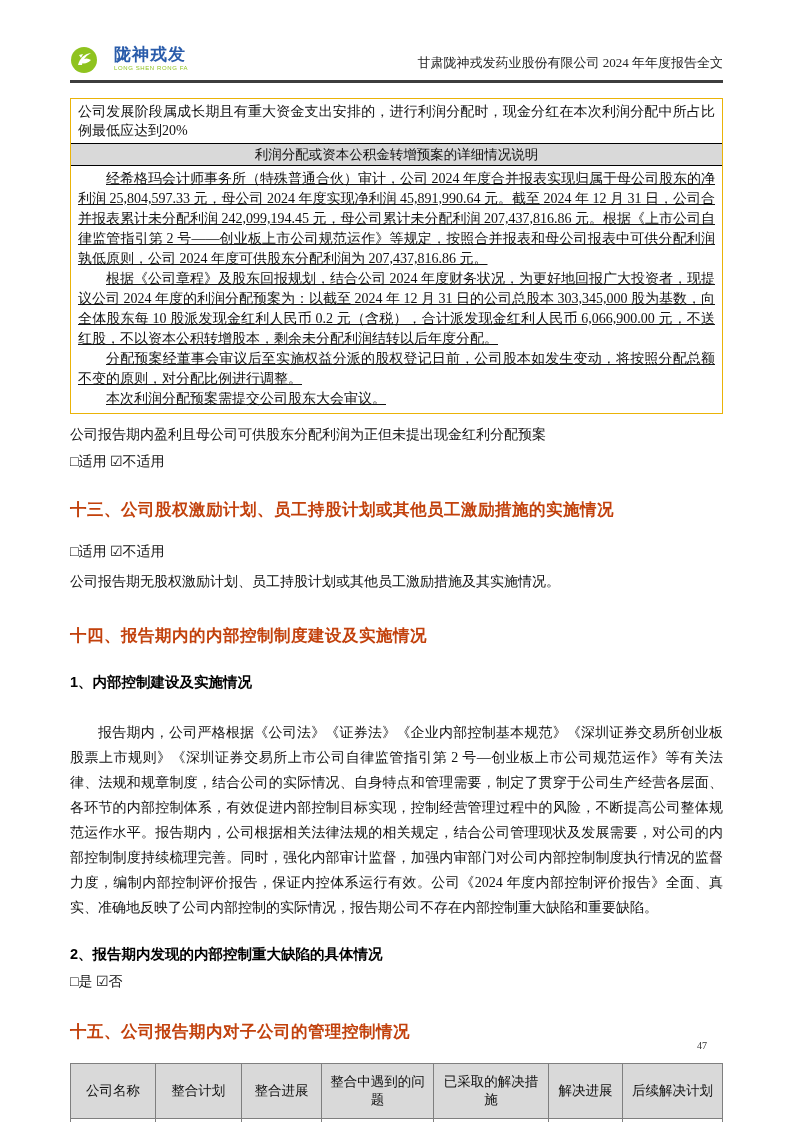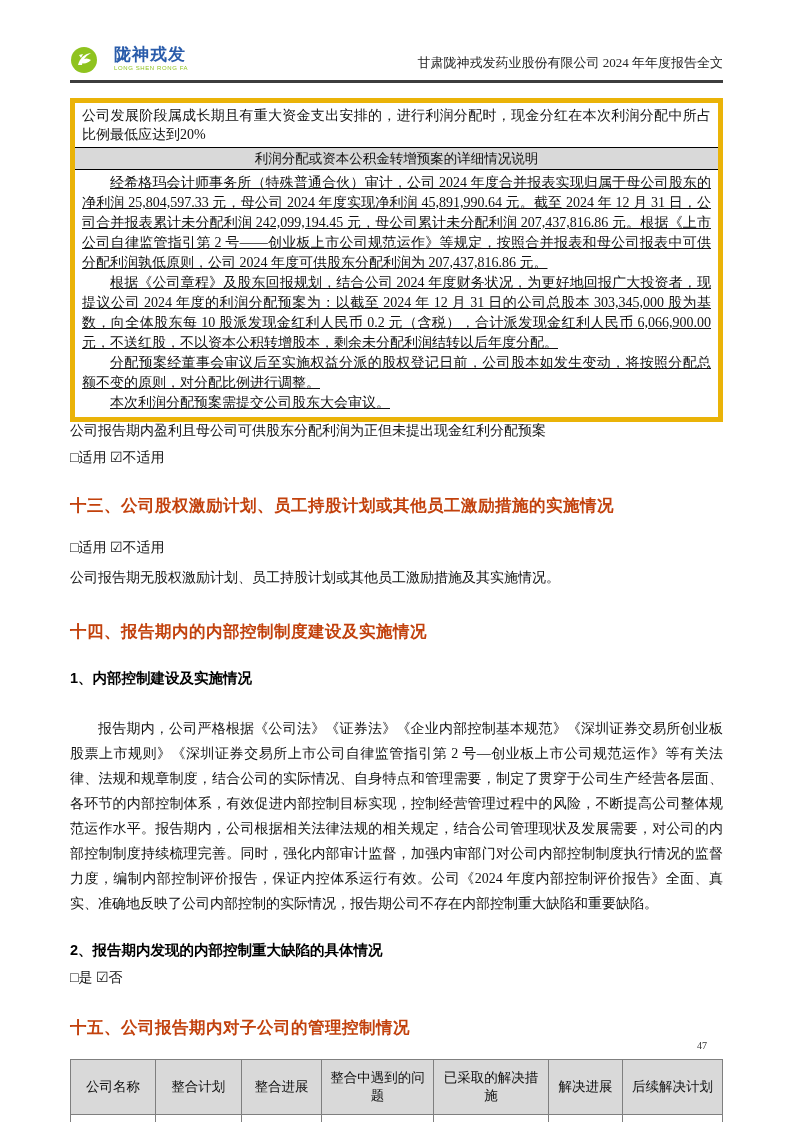--- a/index.html
+++ b/index.html
@@ -18,28 +18,28 @@
   
   .hdr { display:flex; justify-content:space-between; align-items:flex-end; padding-top:46px; padding-bottom:6px; }
   .logo { display:flex; align-items:flex-start; gap:16px; }
   .logo-icon svg { display:block; }
   .logo-cn { font-family:"Liberation Sans","DejaVu Sans",sans-serif; font-weight:bold; font-size:17px; color:#2a5caa; letter-spacing:1px; line-height:17px; }
   .logo-en { font-family:"Liberation Sans","DejaVu Sans",sans-serif; font-size:6px; color:#8fc31f; letter-spacing:0.6px; margin-top:2px; }
   .hdr-title { font-size:13px; color:#262626; padding-bottom:2px; }
   .hdr-rule { height:3px; background:#3d3d3d; }
 
   
-  .divbox { margin-top:15px; border:5px solid #eab308; font-size:14px; }
+  .divbox { margin-top:15px; border:1px solid #eab308; font-size:14px; }
   .divbox-row { padding:3px 7px; line-height:19px; text-align:justify; }
   .divbox-grayhead { background:#d9d9d9; border-top:1px solid #000; border-bottom:1px solid #000;
        text-align:center; font-size:13.5px; padding:2px 4px; line-height:17px; }
   .divbox-paras { padding:3px 7px 4px 7px; }
   .divbox-paras p { text-indent:2em; text-align:justify; line-height:20px;text-decoration:underline; }
 
-  .note-line { font-size:14px; }
+  .note-line { margin-top:12px; font-size:14px; }
   .check-line { margin-top:9px; font-size:14px; }
 
   
   h2.sec { font-family:Liberation Serif, serif; font-size:16.5px; font-weight:bold; color:#c2410c; margin-top:28px; letter-spacing:0.5px; }
   h3.sub { font-family:"Liberation Sans","DejaVu Sans",sans-serif; font-size:14.5px; font-weight:bold; color:#000; margin-top:26px; }
   .sec13-body { margin-top:10px; font-size:14px; line-height:21px; }
   .icp-para { margin-top:28px; font-size:14px; line-height:25px; text-indent:2em; text-align:justify; }
 
   
   table.subtab { width:100%; border-collapse:collapse; margin-top:20px; font-size:13.5px; }

